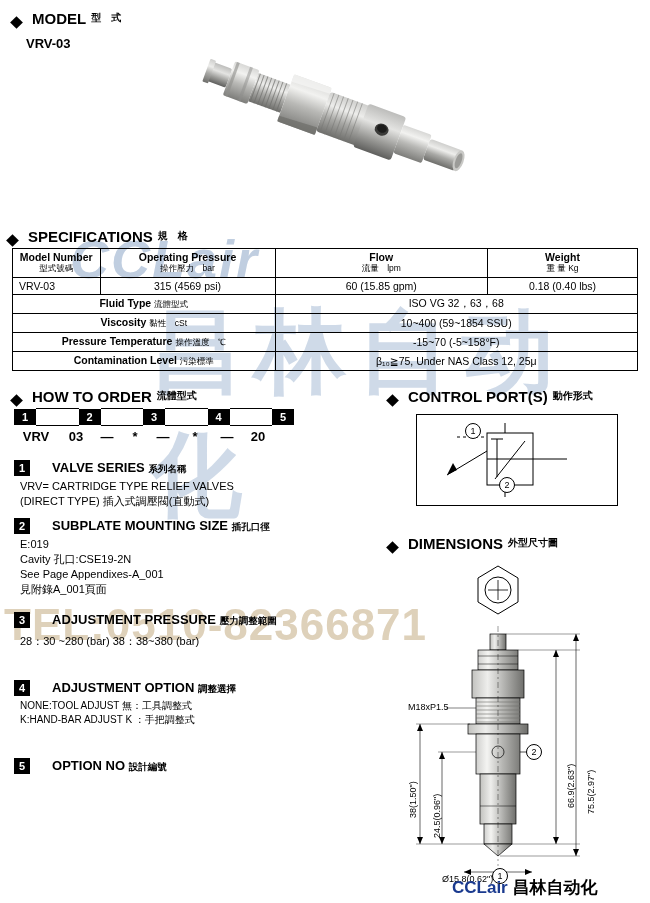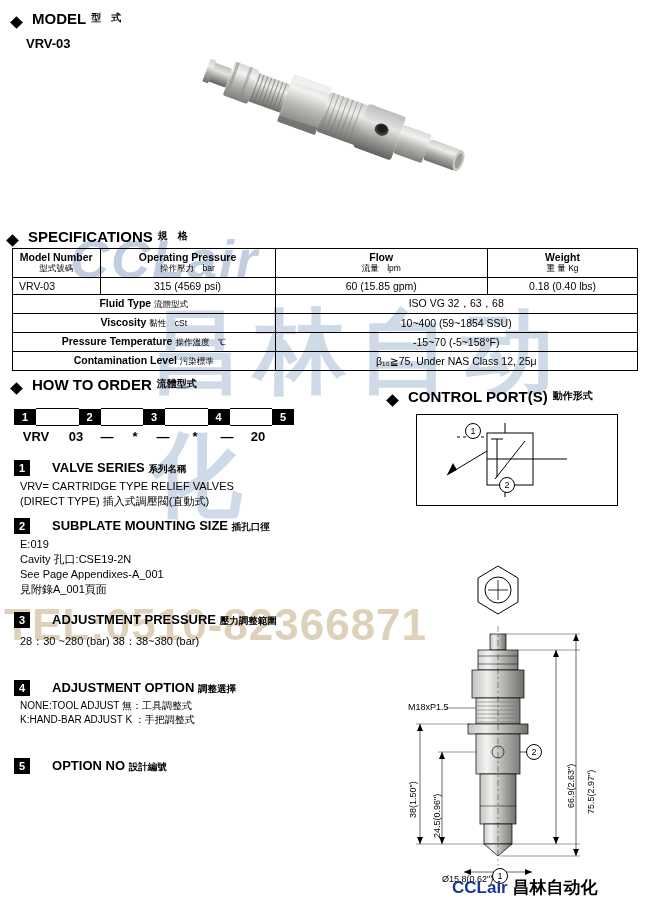--- a/index.html
+++ b/index.html
@@ -33,21 +33,21 @@
   #photo{position:absolute;left:175px;top:46px;width:310px;height:170px;}
 
   
   #spec-head{position:absolute;left:8px;top:228px;}
   table.spec{position:absolute;left:12px;top:248px;width:626px;border-collapse:collapse;}
   table.spec td,table.spec th{border:1px solid #000;font-size:10.5px;text-align:center;padding:2px 3px;}
   table.spec th{font-weight:bold;background:transparent;}
   .cn-s{font-size:8.5px;font-weight:normal;}
 
   
-  #order-head{position:absolute;left:12px;top:376px;}
+  #order-head{position:absolute;left:12px;top:388px;}
   #order-box{position:absolute;left:14px;top:408px;width:280px;}
   .num-row{display:flex;align-items:center;}
   .nbox{width:22px;height:16px;background:#000;color:#fff;font-weight:bold;font-size:11px;
         display:flex;align-items:center;justify-content:center;}
   .gap{flex:1;height:16px;border-top:1px solid #000;border-bottom:1px solid #000;}
   .code-row{display:flex;align-items:center;font-weight:bold;font-size:13px;margin-top:3px;}
   .code-row span{text-align:center;}
 
   .step{position:absolute;left:14px;}
   .step .sq{width:16px;height:16px;background:#000;color:#fff;font-weight:bold;font-size:11px;
@@ -325,20 +325,25 @@
       <line x1="40" y1="22" x2="70" y2="22" stroke="#000" stroke-width="1" stroke-dasharray="3 3"></line>
     </svg>
     <div style="position:absolute;left:48px;top:8px">
       <div class="circ">1</div>
     </div>
     <div style="position:absolute;left:82px;top:62px">
       <div class="circ">2</div>
     </div>
   </div>
 
+  <div id="dim-head" class="sec-head">
+    <span class="diamond"></span>
+    <span>DIMENSIONS</span>
+    <span class="cn">外型尺寸圖</span>
+  </div>
 
   <div id="dim-area">
     <svg viewBox="0 0 266 330" width="266" height="330">
       <defs>
         <linearGradient id="dg" x1="0" y1="0" x2="1" y2="0">
           <stop offset="0%" stop-color="#cfcfcd"></stop>
           <stop offset="25%" stop-color="#f4f4f2"></stop>
           <stop offset="60%" stop-color="#b6b6b3"></stop>
           <stop offset="100%" stop-color="#7c7c79"></stop>
         </linearGradient>

